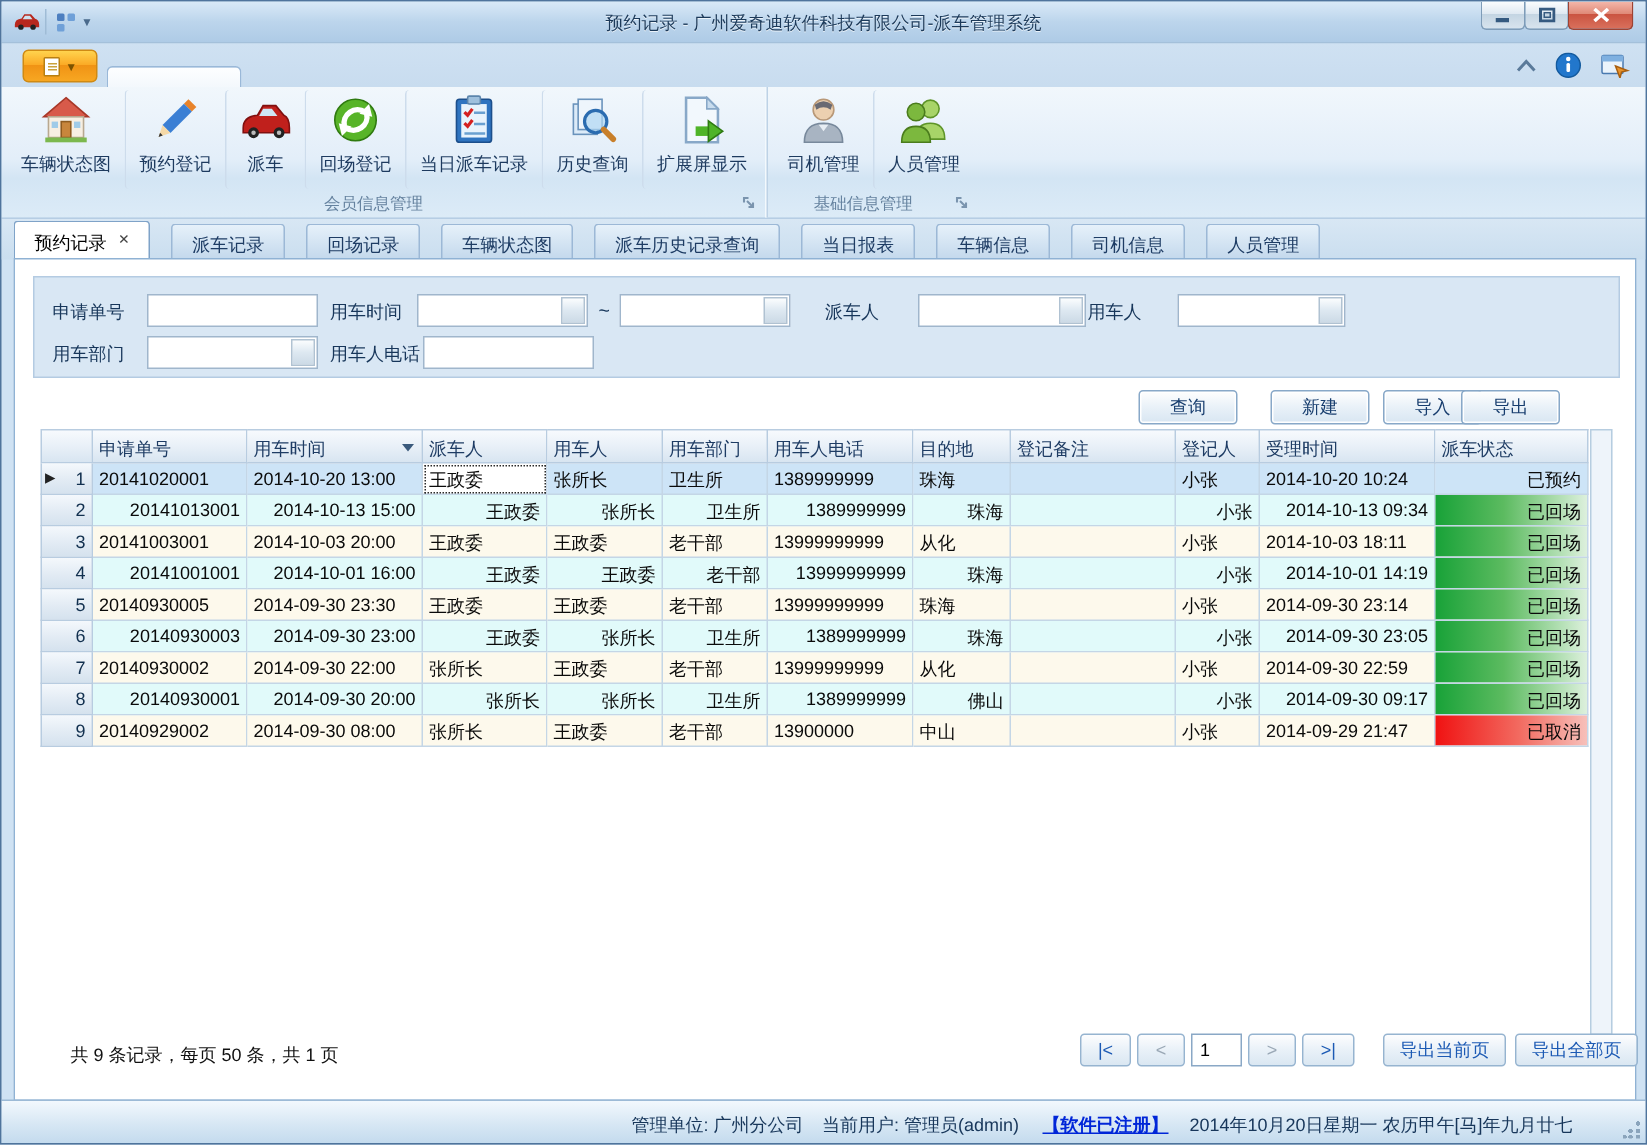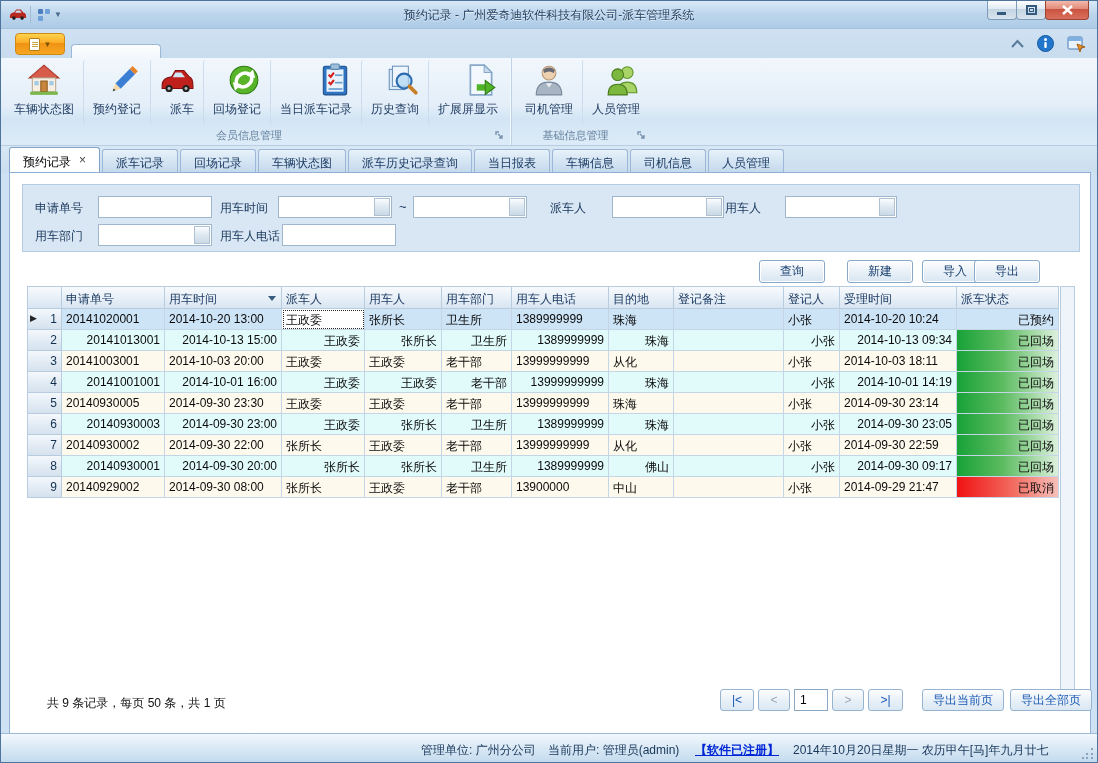--- a/index.html
+++ b/index.html
@@ -32,30 +32,30 @@
   .rtab.active { background:linear-gradient(#fdfeff,#eef5fb 50%,#e2eef8); border:1px solid #9ab8d8; border-bottom:none; border-radius:4px 4px 0 0; }
   .rt-right { position:absolute; right:10px; top:6px; display:flex; align-items:center; gap:13px; }
 
   
   .ribbon-body { position:absolute; left:0; top:57px; width:100%; height:88px;
     background:linear-gradient(#f1f7fc,#e3eef9 55%,#d3e5f4 70%,#dcebf7); border-bottom:1px solid #b6cde4; display:flex; }
   .rgroup { position:relative; height:100%; padding:2px 4px 16px 4px; }
   .rgroup + .rgroup { border-left:1px solid #bdd2e6; box-shadow:-1px 0 0 #f3f9fd; }
   .rgroup-buttons { display:flex; height:66px; }
   .rbtn { display:flex; flex-direction:column; align-items:center; justify-content:flex-start; padding:3px 9px 0 9px; border-radius:3px; position:relative; }
-  .rbtn + .rbtn { border-left:1px solid #cddcec;align-items:flex-end; }
+  .rbtn + .rbtn { border-left:1px solid #cddcec; }
   .rbtn .ric { width:34px; height:34px; margin-bottom:4px; }
   .rbtn .rlabel { font-size:12px; color:#1d3a5f; white-space:nowrap; }
   .rgroup-label { position:absolute; left:6px; right:20px; bottom:2px; text-align:center; font-size:11px; color:#65829f; }
   .launcher { position:absolute; right:5px; bottom:3px; width:11px; height:11px; }
 
   
   .doctabs { position:absolute; left:0; top:145px; width:100%; height:27px; background:linear-gradient(#d8e7f4,#cadeef); padding-left:8px; display:flex; align-items:flex-end; }
-  .dtab { height:24px; padding:5px 13px 0 13px; margin-right:2px; font-size:12px; color:#1e3c64; white-space:nowrap;
-    background:linear-gradient(#e6f1fa,#c3d8ec); border:1px solid #9cb8d6; border-bottom:none; border-radius:3px 3px 0 0; }
+  .dtab { height:24px; padding:5px 13px 0 13px; margin-right:14px; font-size:12px; color:#1e3c64; white-space:nowrap;
+    background:linear-gradient(#e6f1fa,#c3d8ec); border:1px solid #9cb8d6; border-bottom:none; border-radius:3px 3px 0 0;font-family:Liberation Mono, monospace; }
   .dtab.active { background:#fff; color:#000; height:26px; padding-top:6px; border-color:#7fa3c8; display:flex; gap:8px; }
   .dtab .x { color:#444; font-size:12px; line-height:12px; }
 
   
   .content { position:absolute; left:8px; top:171px; width:1082px; height:562px; background:#fff; border:1px solid #8fb2d4; }
   .filters { position:absolute; left:12px; top:11px; width:1058px; height:68px; background:#d9e7f4; border:1px solid #b4cbe2; }
   .flabel { position:absolute; font-size:12px; color:#17365a; }
   .tinput, .combo { position:absolute; height:22px; background:#fff; border:1px solid #a0b6cc; }
   .tinput { font:12px "Liberation Sans","DejaVu Sans",sans-serif; padding:0 4px; color:#000; }
   .combo .dd { position:absolute; right:1px; top:1px; bottom:1px; width:16px; background:linear-gradient(#fbfdfe,#dde8f1 50%,#ccdae6); border:1px solid #b0c2d2; display:flex; align-items:center; justify-content:center; }

